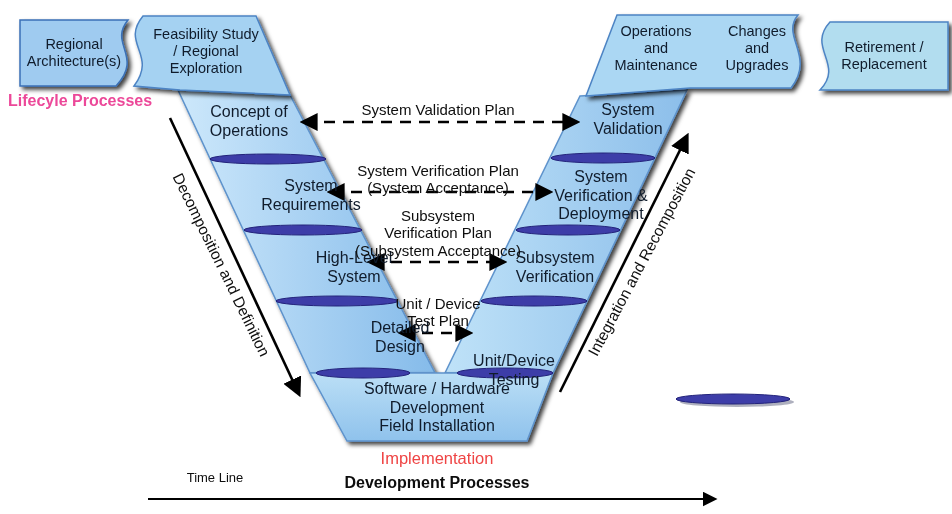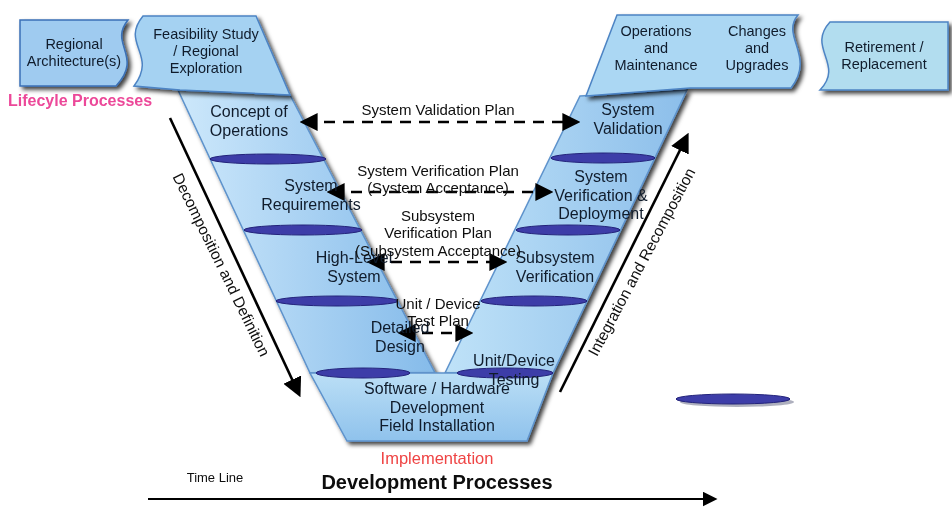--- a/index.html
+++ b/index.html
@@ -142,18 +142,18 @@
   <div class="lbl plan-text" style="left:438px; top:233px;">Subsystem
 Verification Plan
 (Subsystem Acceptance)</div>
   <div class="lbl plan-text" style="left:438px; top:312px;">Unit / Device
 Test Plan</div>
 
   <div class="lbl rot-left" style="left:221px; top:265px;">Decomposition and Definition</div>
   <div class="lbl rot-right" style="left:642px; top:262px;">Integration and Recomposition</div>
 
   <div class="lbl" style="left:437px; top:459px; font-size:16.5px; color:#ef4444;">Implementation</div>
-  <div class="lbl bold" style="left:437px; top:483px; font-size:20px; color:#0d0d0d;">Development Processes</div>
+  <div class="lbl bold" style="left:437px; top:483px; font-size:16px; color:#0d0d0d;">Development Processes</div>
 
   <div class="lbl" style="left:179px; top:478px; font-size:13px; color:#0e0e0e;margin-left:36px;">Time Line</div>
 
 
 </div>
 
 </body></html>

